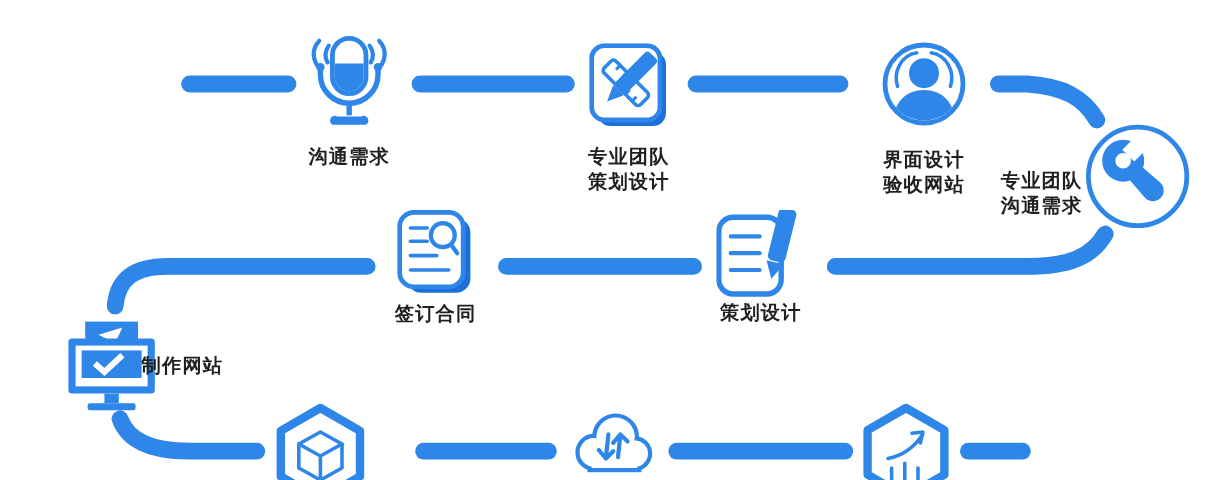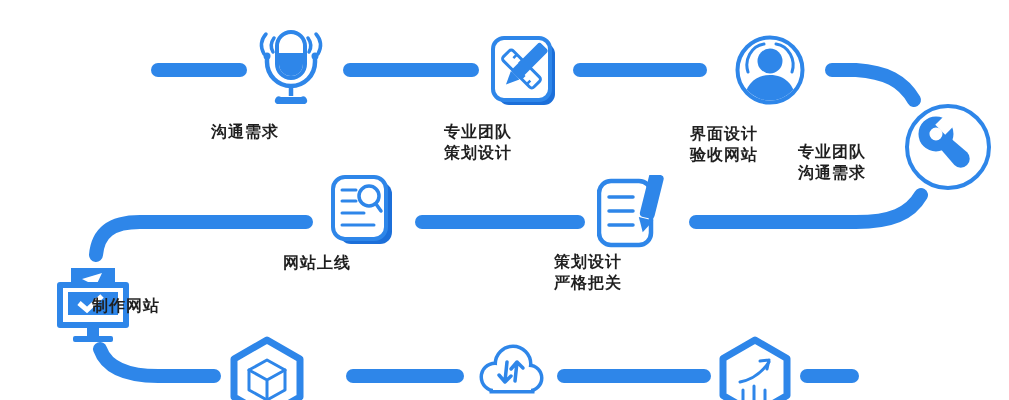--- a/index.html
+++ b/index.html
@@ -4,21 +4,21 @@
 <style>
   html,body{margin:0;padding:0;background:#fff;}
   .canvas{
     position:relative;width:1009px;height:400px;overflow:hidden;background:#fff;
     font-family:"Liberation Sans",sans-serif;
   }
   .connector{position:absolute;left:0;top:0;width:1009px;height:400px;}
   .icon{position:absolute;color:#2E86E9;}
   .icon svg{display:block;width:100%;height:100%;}
   .label{
-    position:absolute;color:#1F1F1F;
+    position:absolute;text-align:center;color:#1F1F1F;
     font-size:16px;font-weight:bold;line-height:21px;letter-spacing:1px;
     white-space:nowrap;
   }
 </style>
 </head>
 <body>
 
 <div class="canvas">
 
   <svg class="connector" viewBox="0 0 1009 400">
@@ -195,24 +195,23 @@
   <div class="label" style="left:690px;top:123px;width:160px">
     <div>界面设计</div>
     <div>验收网站</div>
   </div>
   <div class="label" style="left:798px;top:141px;width:140px">
     <div>专业团队</div>
     <div>沟通需求</div>
   </div>
   <div class="label" style="left:554px;top:251px;width:160px">
     <div>策划设计</div>
-    <div>严格把关</div>
   </div>
   <div class="label" style="left:283px;top:252px;width:160px">
-    <div>网站上线</div>
+    <div>签订合同</div>
     <div></div>
   </div>
   <div class="label" style="left:92px;top:295px;width:120px">
     <div>制作网站</div>
     <div></div>
   </div>
 
 </div>
 
 </body></html>

